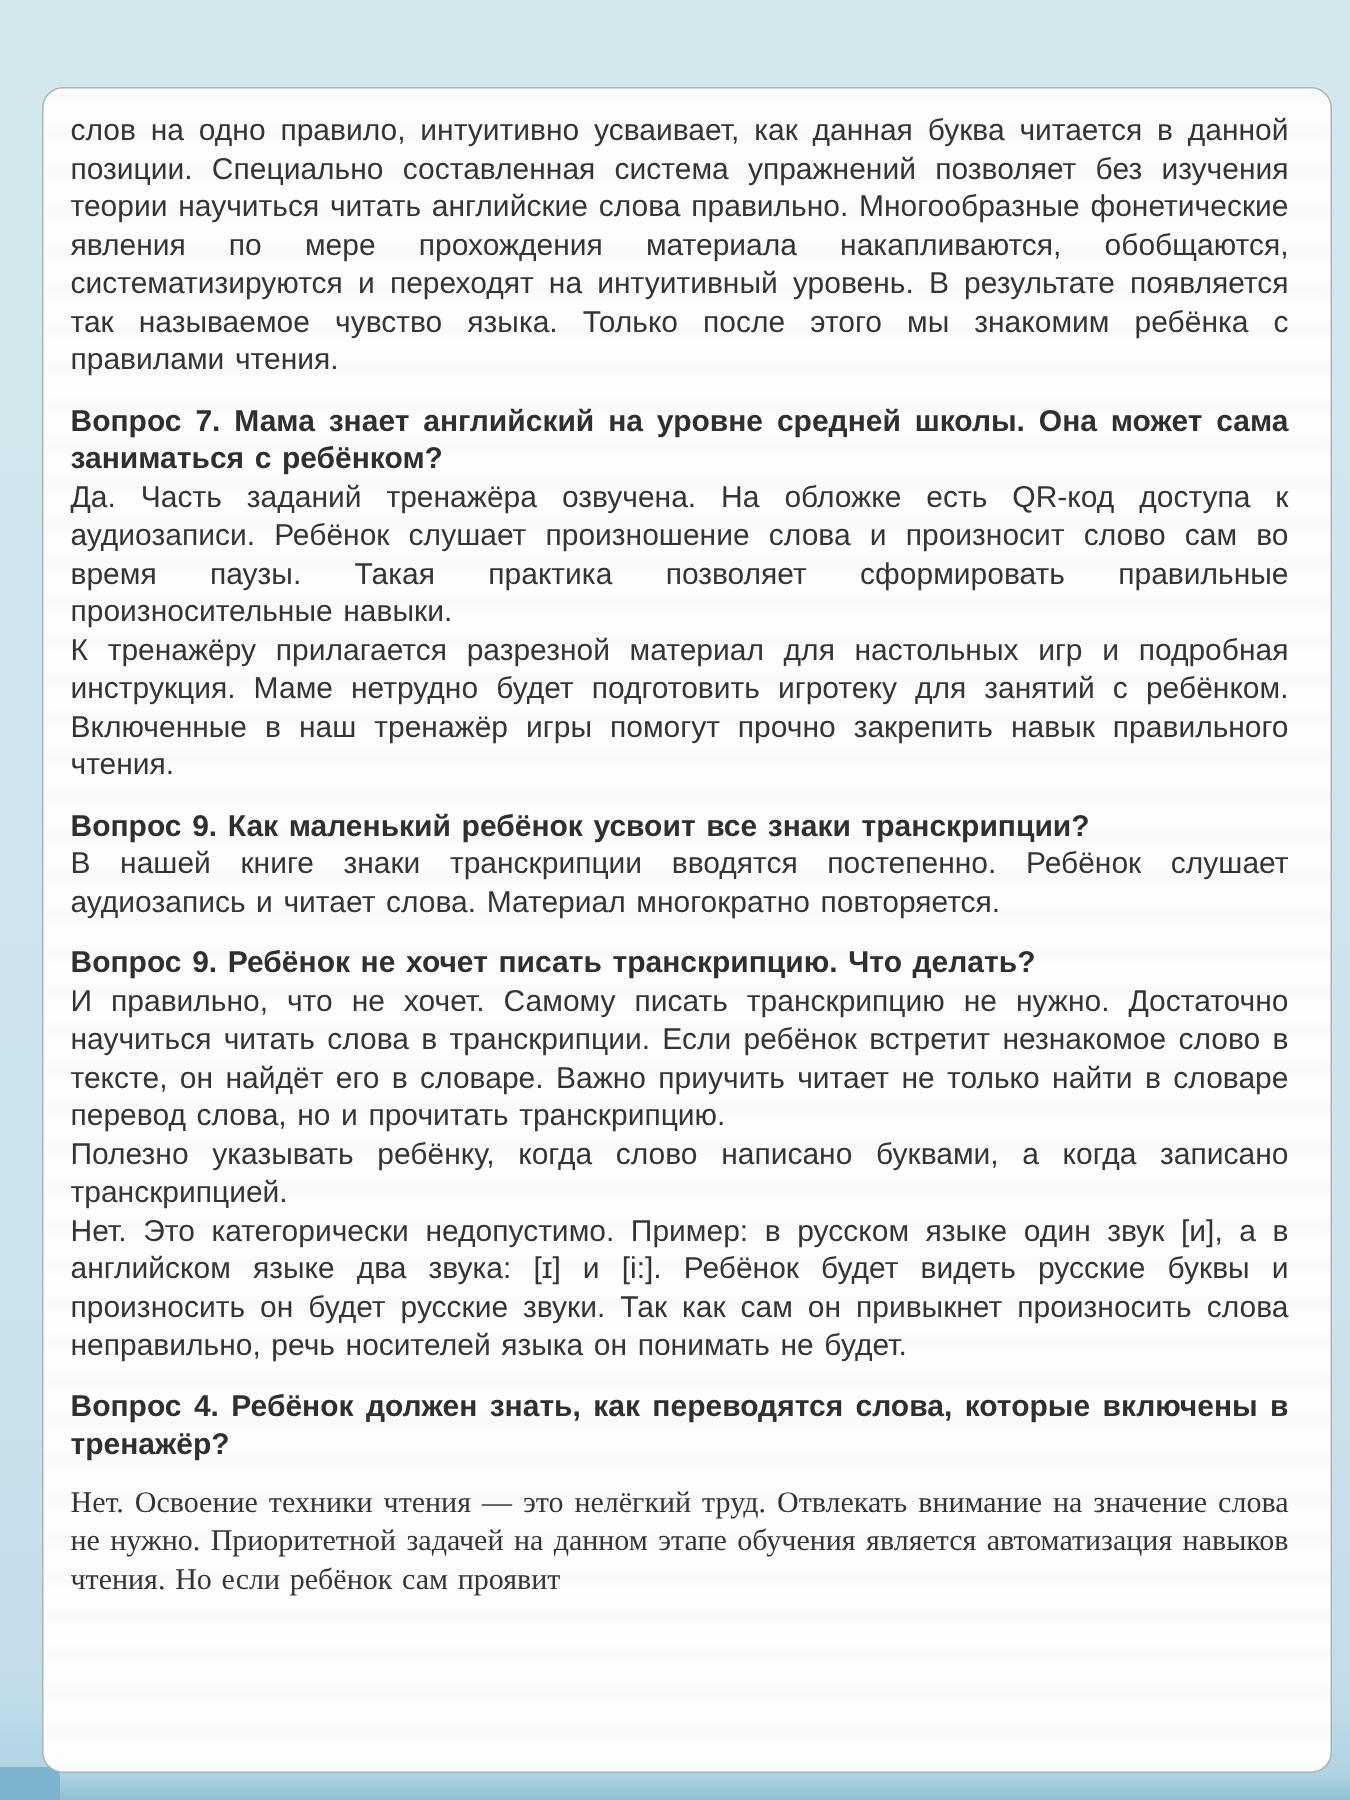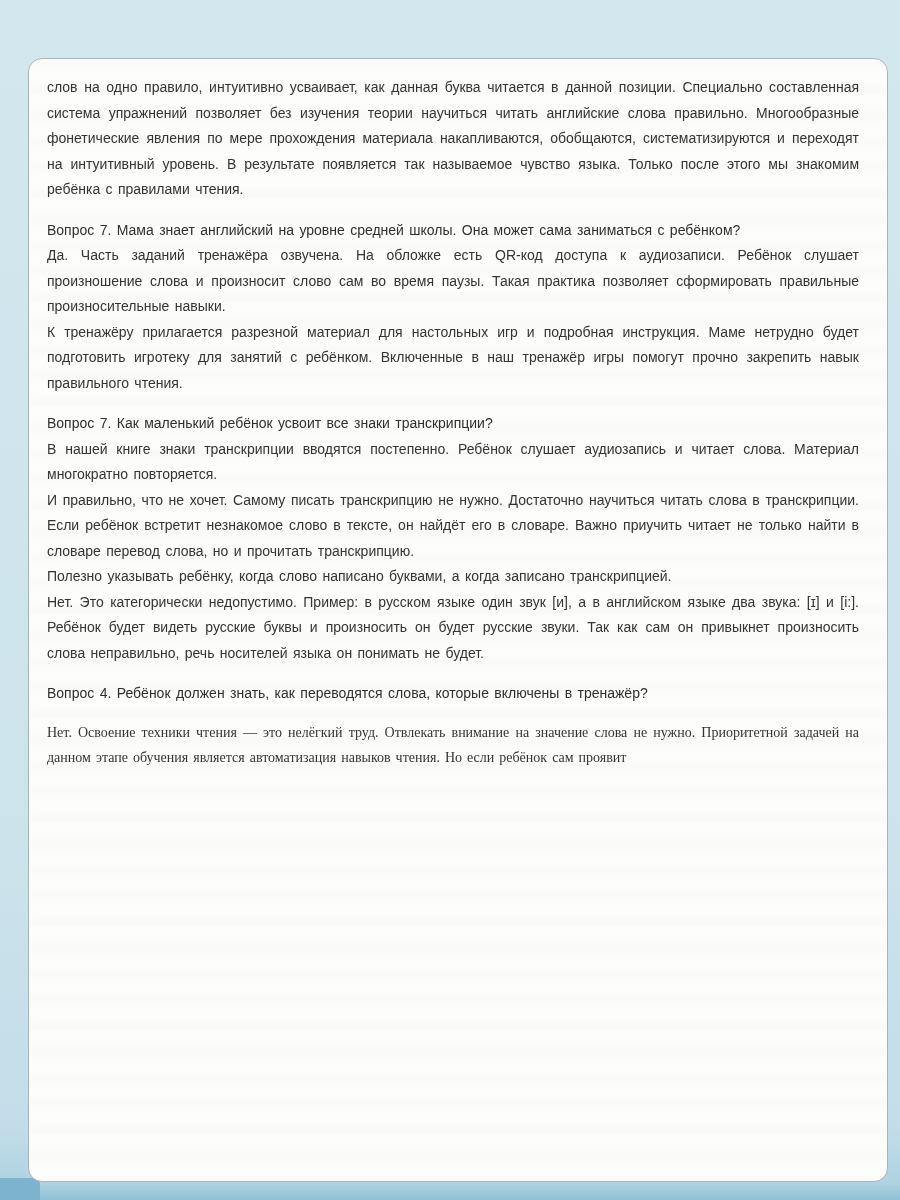--- a/index.html
+++ b/index.html
@@ -51,28 +51,28 @@
         rgba(0,0,0,0) 9px,
         rgba(0,0,0,0) 26px);
     filter: blur(2px);
     opacity: 0.5;
     pointer-events: none;
   }
   .content {
     position: relative;
     padding: 16px 28px 0 18px;
     color: #343434;
-    font-size: 14px;
+    font-size: 20px;
     line-height: 25.5px;
     text-align: justify;
     word-spacing: 1.5px;
   }
   .content p { margin: 0; }
   .content p.h {
-    font-weight: normal;
+    font-weight: bold;
     color: #2f2f2f;
     margin-top: 15px;
   }
   .content p.gap-top { margin-top: 13px; font-family: Liberation Serif, serif; }
 </style>
 </head>
 <body>
 
 <div class="canvas">
 
@@ -80,22 +80,23 @@
   <div class="corner-block"></div>
 
   <div class="page">
     <div class="bleed"></div>
 
     <div class="content">
       <p class="p">слов на одно правило, интуитивно усваивает, как данная буква читается в данной позиции. Специально составленная система упражнений позволяет без изучения теории научиться читать английские слова правильно. Многообразные фонетические явления по мере прохождения материала накапливаются, обобщаются, систематизируются и переходят на интуитивный уровень. В результате появляется так называемое чувство языка. Только после этого мы знакомим ребёнка с правилами чтения.</p>
       <p class="h">Вопрос 7. Мама знает английский на уровне средней школы. Она может сама заниматься с ребёнком?</p>
       <p class="p">Да. Часть заданий тренажёра озвучена. На обложке есть QR-код доступа к аудиозаписи. Ребёнок слушает произношение слова и произносит слово сам во время паузы. Такая практика позволяет сформировать правильные произносительные навыки.</p>
       <p class="p">К тренажёру прилагается разрезной материал для настольных игр и подробная инструкция. Маме нетрудно будет подготовить игротеку для занятий с ребёнком. Включенные в наш тренажёр игры помогут прочно закрепить навык правильного чтения.</p>
-      <p class="h">Вопрос 7. Как маленький ребёнок усвоит все знаки транскрипции?</p>
+      <p class="h">Вопрос 9. Как маленький ребёнок усвоит все знаки транскрипции?</p>
       <p class="p">В нашей книге знаки транскрипции вводятся постепенно. Ребёнок слушает аудиозапись и читает слова. Материал многократно повторяется.</p>
+      <p class="h">Вопрос 9. Ребёнок не хочет писать транскрипцию. Что делать?</p>
       <p class="p">И правильно, что не хочет. Самому писать транскрипцию не нужно. Достаточно научиться читать слова в транскрипции. Если ребёнок встретит незнакомое слово в тексте, он найдёт его в словаре. Важно приучить читает не только найти в словаре перевод слова, но и прочитать транскрипцию.</p>
       <p class="p">Полезно указывать ребёнку, когда слово написано буквами, а когда записано транскрипцией.</p>
       <p class="p">Нет. Это категорически недопустимо. Пример: в русском языке один звук [и], а в английском языке два звука: [ɪ] и [i:]. Ребёнок будет видеть русские буквы и произносить он будет русские звуки. Так как сам он привыкнет произносить слова неправильно, речь носителей языка он понимать не будет.</p>
       <p class="h">Вопрос 4. Ребёнок должен знать, как переводятся слова, которые включены в тренажёр?</p>
       <p class="p gap-top">Нет. Освоение техники чтения — это нелёгкий труд. Отвлекать внимание на значение слова не нужно. Приоритетной задачей на данном этапе обучения является автоматизация навыков чтения. Но если ребёнок сам проявит</p>
     </div>
   </div>
 
 </div>
 

